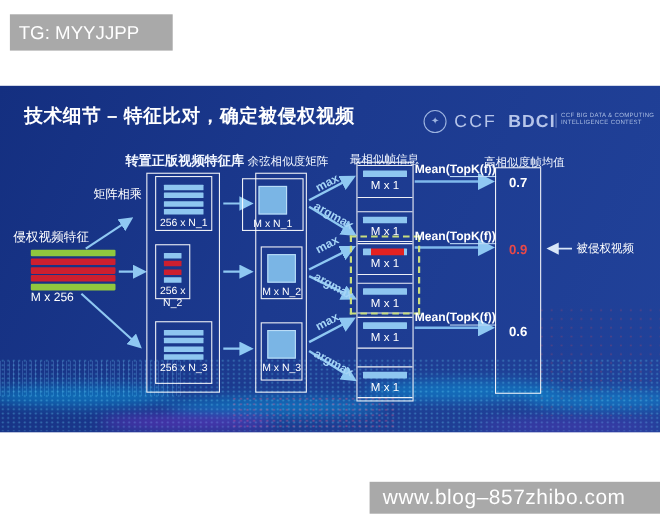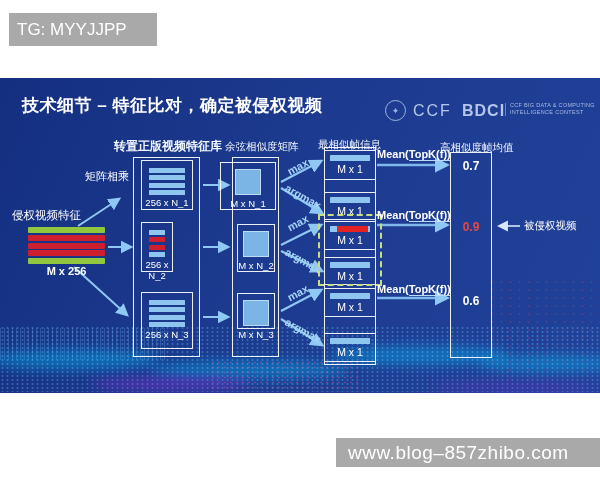--- a/index.html
+++ b/index.html
@@ -126,21 +126,21 @@
     <div class="tagline" style="top:31px">INTELLIGENCE CONTEST</div>
 
     <div class="lbl" style="left:12px;top:130px;font-weight:normal;font-size:11.5px">侵权视频特征</div>
     <div style="position:absolute;left:28px;top:149px;width:77px">
       <div class="gbar g"></div>
       <div class="gbar r"></div>
       <div class="gbar r"></div>
       <div class="gbar r"></div>
       <div class="gbar g"></div>
     </div>
-    <div class="lbl" style="left:28px;top:187px;width:77px;text-align:center;font-weight:bold">M x 256</div>
+    <div class="lbl" style="left:28px;top:187px;width:77px;font-weight:normal">M x 256</div>
     <div class="lbl" style="left:85px;top:91px">矩阵相乘</div>
 
     <div class="hd" style="left:114px;top:60px;font-weight:bold;font-size:12px">转置正版视频特征库</div>
     <div class="wbox" style="left:133px;top:79px;width:67px;height:200px"></div>
     <div class="wbox libbox" style="left:141px;top:82px;width:52px;height:50px">
       <div class="lb"></div>
         <div class="lb"></div>
         <div class="lb"></div>
         <div class="lb"></div>
       <div class="dim">256 x N_1</div>
@@ -163,21 +163,21 @@
     <div class="hd" style="left:225px;top:62px">余弦相似度矩阵</div>
     <div class="wbox" style="left:232px;top:79px;width:47px;height:200px"></div>
     <div class="wbox simbox" style="left:220px;top:84px;width:56px;height:48px">
       <div class="sq"></div>
       <div class="dim" style="margin-top:0">M x N_1</div>
     </div>
     <div class="wbox simbox" style="left:237px;top:146px;width:38px;height:48px">
       <div class="sq"></div>
       <div class="dim" style="margin-top:0">M x N_2</div>
     </div>
-    <div class="wbox simbox" style="left:237px;top:215px;width:38px;height:36px">
+    <div class="wbox simbox" style="left:237px;top:215px;width:38px;height:53px">
       <div class="sq"></div>
       <div class="dim" style="margin-top:0">M x N_3</div>
     </div>
 
     <div class="op" style="left:288px;top:88px;transform:rotate(-28deg)">max</div>
     <div class="op" style="left:286px;top:103px;transform:rotate(29deg)">argmax</div>
     <div class="op" style="left:288px;top:144px;transform:rotate(-28deg)">max</div>
     <div class="op" style="left:286px;top:167px;transform:rotate(29deg)">argmax</div>
     <div class="op" style="left:288px;top:214px;transform:rotate(-28deg)">max</div>
     <div class="op" style="left:286px;top:237px;transform:rotate(29deg)">argmax</div>

